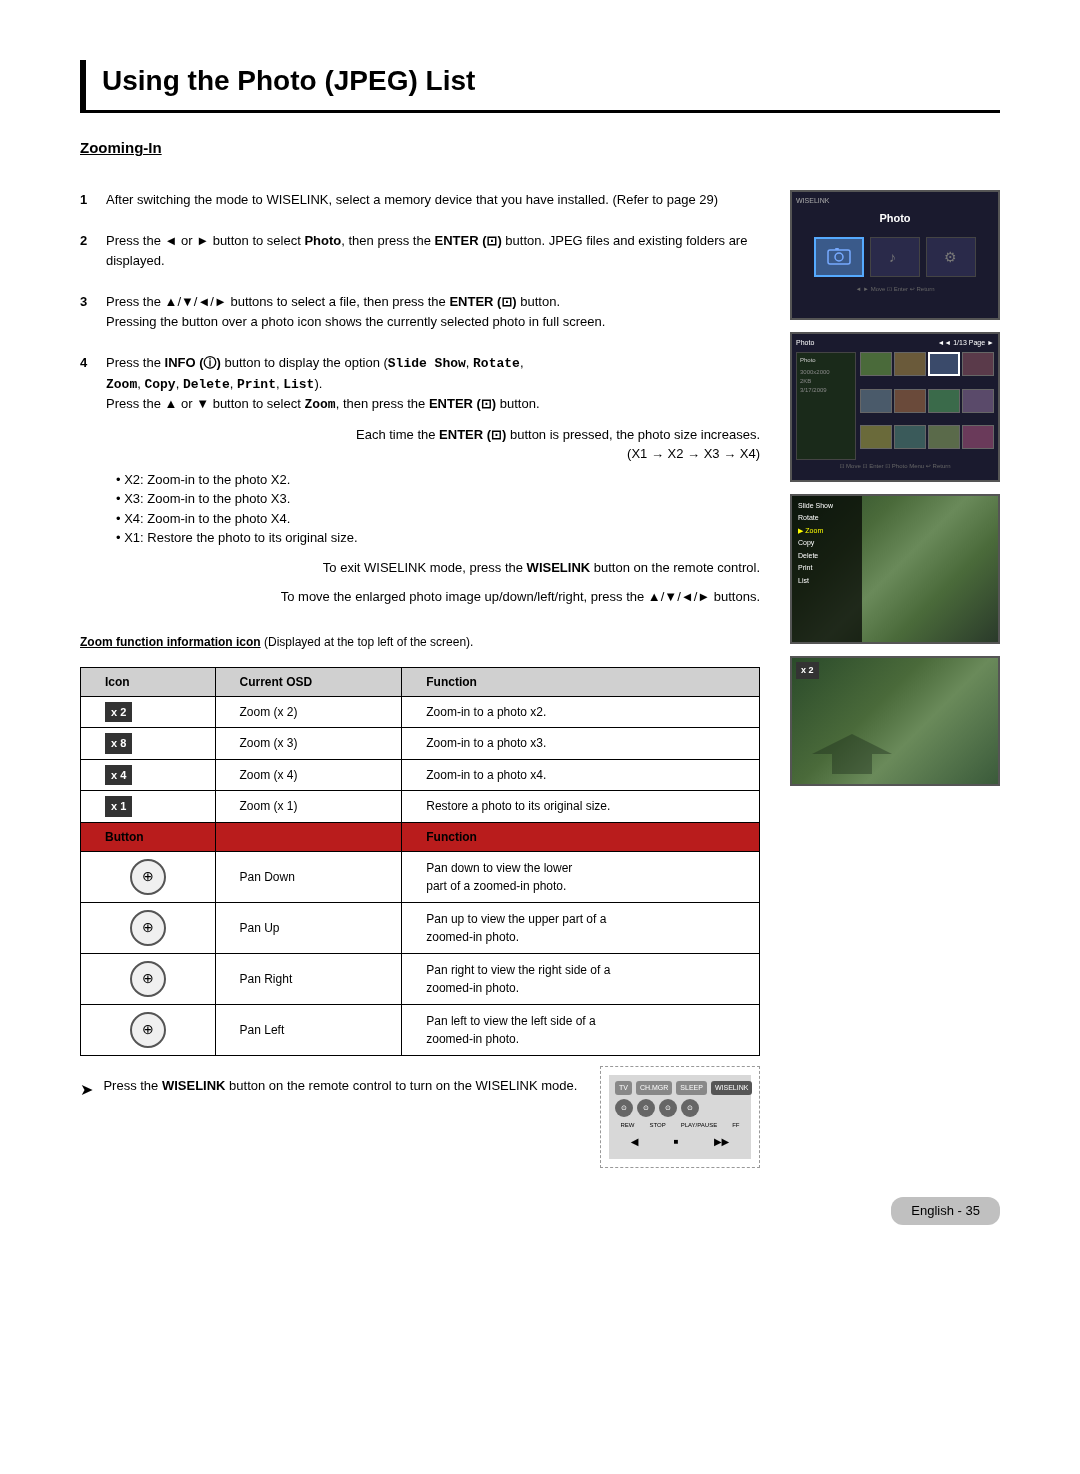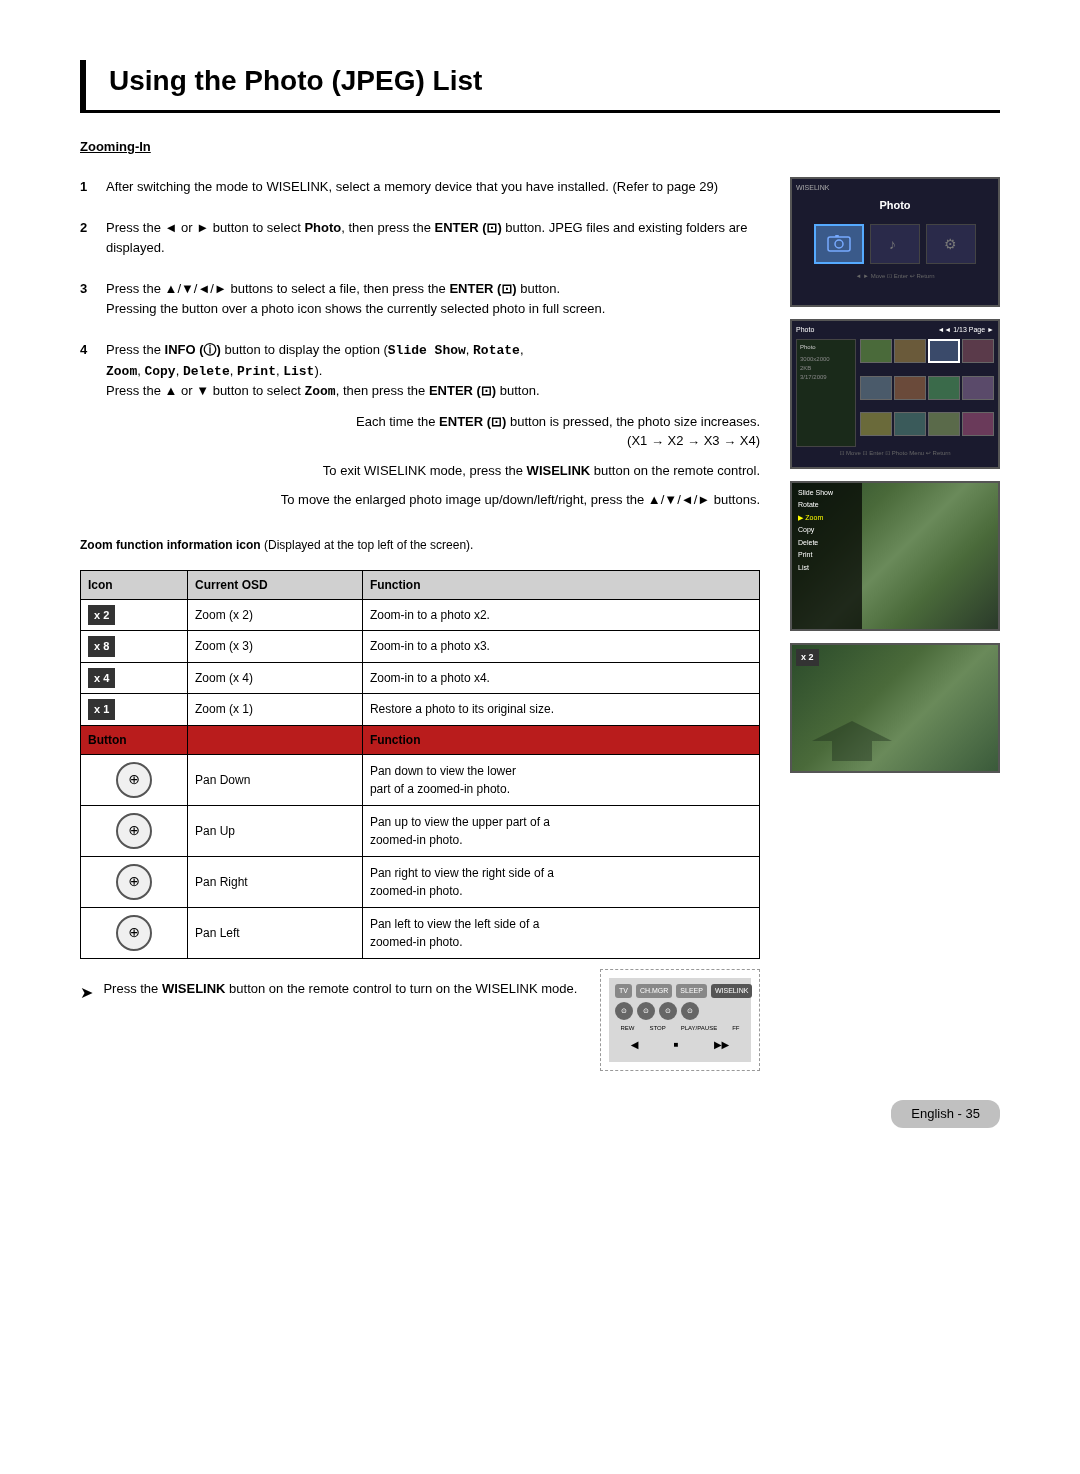--- a/index.html
+++ b/index.html
@@ -12,28 +12,28 @@
       min-height: 1474px;
       padding: 60px 80px;
       line-height: 1.5;
     }
     .page-title {
       font-size: 28px;
       font-weight: bold;
       border-bottom: 3px solid #000;
       padding-bottom: 8px;
       margin-bottom: 24px;
-      padding-left: 23px;
+      padding-left: 16px;
       border-left: 6px solid #000;
     }
     .section-title {
-      font-size: 13px;
+      font-size: 15px;
       font-weight: bold;
       text-decoration: underline;
-      margin-bottom: 20px;
+      margin-bottom: 30px;
     }
     .main-layout {
       display: flex;
       gap: 30px;
     }
     .left-content {
       flex: 1;
     }
     .right-images {
       width: 210px;
@@ -73,21 +73,21 @@
     }
 
     
     .zoom-table {
       border-collapse: collapse;
       width: 100%;
       margin-top: 16px;
     }
     .zoom-table th, .zoom-table td {
       border: 1px solid #000;
-      padding: 5px 7px;
+      padding: 5px 24px;
       font-size: 12px;
     }
     .zoom-table th {
       background: #d0d0d0;
       font-weight: bold;
       text-align: left;
     }
     .zoom-badge {
       background: #333;
       color: #fff;
@@ -117,20 +117,21 @@
     .pan-cell {
       text-align: center;
     }
 
     .zoom-func-title {
       margin-top: 20px;
       margin-bottom: 8px;
       font-size: 12px;
     }
     .zoom-func-title .underline {
+      text-decoration: underline;
     }
 
     .press-note {
       margin-top: 20px;
       display: flex;
       gap: 10px;
       align-items: flex-start;
     }
 
     .footer-bar {
@@ -290,20 +291,26 @@
       <div class="step-content">
         <p>
           Press the <span class="bold">INFO (ⓘ)</span> button to display the option (<span class="mono">Slide Show</span>, <span class="mono">Rotate</span>,<br>
           <span class="mono bold">Zoom</span>, <span class="mono">Copy</span>, <span class="mono">Delete</span>, <span class="mono">Print</span>, <span class="mono">List</span>).<br>
           Press the ▲ or ▼ button to select <span class="mono bold">Zoom</span>, then press the <span class="bold">ENTER (⊡)</span> button.
         </p>
         <p class="note-line">
           Each time the <span class="bold">ENTER (⊡)</span> button is pressed, the photo size increases.<br>
           (X1 → X2 → X3 → X4)
         </p>
+        <ul class="bullet-list">
+          <li>X2: Zoom-in to the photo X2.</li>
+          <li>X3: Zoom-in to the photo X3.</li>
+          <li>X4: Zoom-in to the photo X4.</li>
+          <li>X1: Restore the photo to its original size.</li>
+        </ul>
         <p class="note-line">
           To exit WISELINK mode, press the <span class="bold">WISELINK</span> button on the remote control.
         </p>
         <p class="note-line">
           To move the enlarged photo image up/down/left/right, press the ▲/▼/◄/► buttons.
         </p>
       </div>
     </div>
 
     <p class="zoom-func-title">

